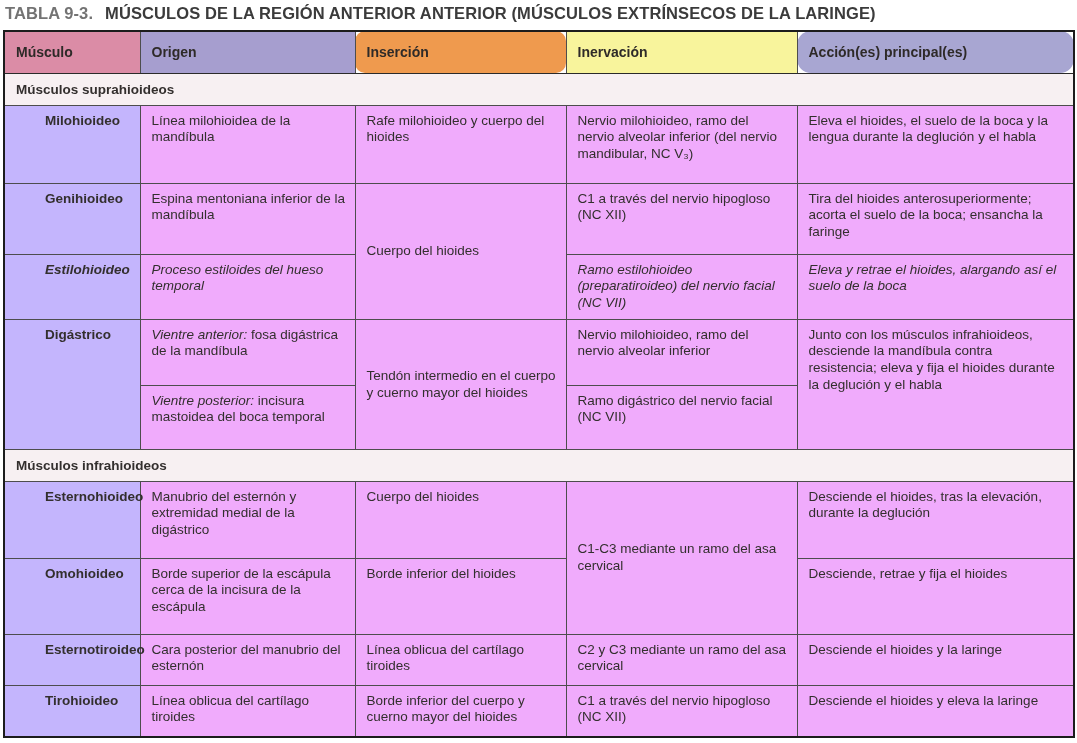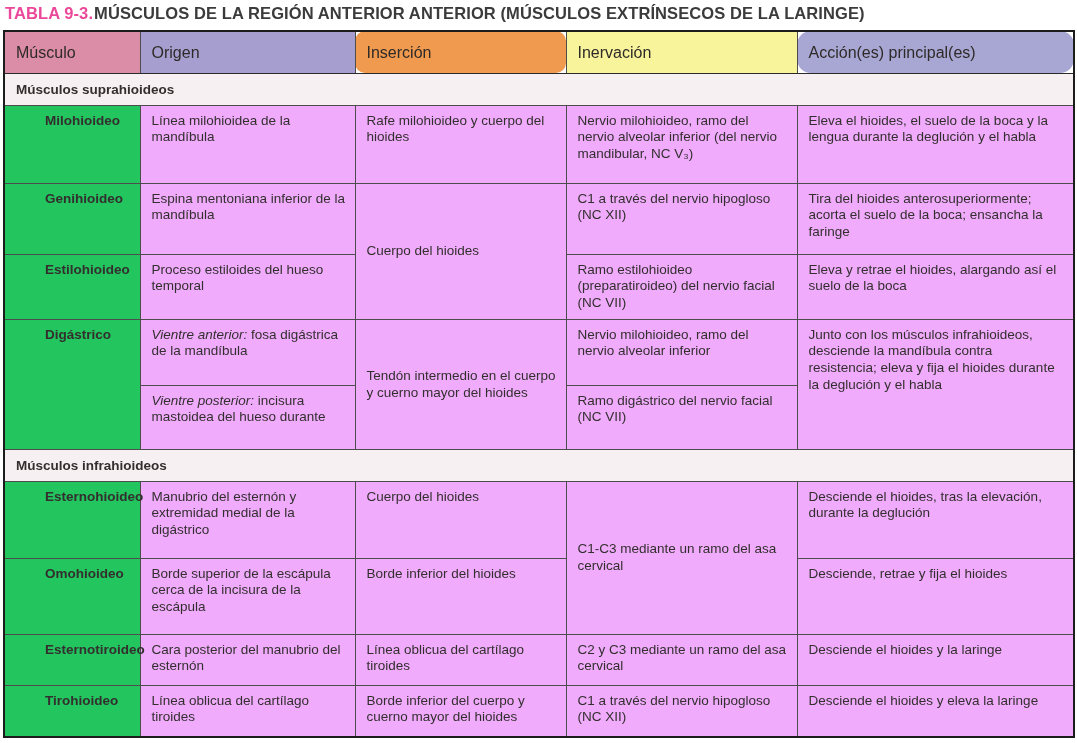--- a/index.html
+++ b/index.html
@@ -9,64 +9,64 @@
     font-family: "Liberation Sans", sans-serif;
     color: #332f2e;
     overflow: hidden;
   }
   .page { padding: 2px 3px 0 3px; }
 
   .table-title {
     font-size: 16.5px; font-weight: bold; color: #3b3b3b;
     letter-spacing: 0.1px; margin: 2px 0 7px 2px; white-space: nowrap;
   }
-  .title-label { color: #ec4899; margin-right: 1px; }
+  .title-label { color: #737373; margin-right: 12px; }
 
   table.muscle-table {
     border-collapse: collapse; table-layout: fixed;
     width: 1070px;
     border: 2px solid #1c1c1c;
   }
   col.c-musculo   { width: 136px; }
   col.c-origen    { width: 215px; }
   col.c-insercion { width: 211px; }
   col.c-inervacion{ width: 231px; }
   col.c-accion    { width: 277px; }
 
   th, td {
     border: 1px solid #4d4d4d;
     padding: 7px 9px 6px 11px;
     font-size: 13.5px; line-height: 1.24;
     vertical-align: top; text-align: left;
   }
   thead tr { height: 42px; }
   thead th {
-    font-weight: normal; font-size: 16px; color: #2e2a28;
+    font-weight: bold; font-size: 14px; color: #2e2a28;
     vertical-align: middle; border-bottom: 1px solid #2a2a2a;
   }
   .h-musculo    { background: #db8ca6; }
   .h-origen     { background: #a69ecf; }
   .h-insercion  { background: #ef9a4e; border-radius: 10px; }
   .h-inervacion { background: #f8f49c; }
   .h-accion     { background: #a8a6d2; border-radius: 14px; }
 
   td { background: #f0abfc; }
-  td.muscle { background: #22c55e; font-weight: bold; padding-left: 40px; }
+  td.muscle { background: #c4b5fd; font-weight: bold; padding-left: 40px; }
   tr.section-row td {
     background: #f7f0f2; font-weight: bold; padding-top: 8px;
   }
   tr.section-row { height: 32px; }
 
   td.v-center { vertical-align: middle; }
   .italic { font-style: italic; }
 
   
   tr.r-milohioideo     { height: 78px; }
   tr.r-genihioideo     { height: 71px; }
-  tr.r-estilohioideo   { height: 65px; }
+  tr.r-estilohioideo   { height: 65px; font-style: italic; }
   tr.r-digastrico-a    { height: 66px; margin-top: 13px; }
   tr.r-digastrico-b    { height: 64px; }
   tr.r-esternohioideo  { height: 77px; }
   tr.r-omohioideo      { height: 76px; }
   tr.r-esternotiroideo { height: 51px; }
   tr.r-tirohioideo     { height: 52px; }
 </style>
 </head>
 <body>
 
@@ -124,21 +124,21 @@
 
       <tr class="r-digastrico-a">
         <td rowspan="2" class="muscle">Digástrico</td>
         <td><span class="italic">Vientre anterior:</span><span> fosa digástrica de la mandíbula</span></td>
         <td rowspan="2" class="v-center">Tendón intermedio en el cuerpo y cuerno mayor del hioides</td>
         <td>Nervio milohioideo, ramo del nervio alveolar inferior</td>
         <td rowspan="2">Junto con los músculos infrahioideos, desciende la mandíbula contra resistencia; eleva y fija el hioides durante la deglución y el habla</td>
       </tr>
 
       <tr class="r-digastrico-b">
-        <td><span class="italic">Vientre posterior:</span><span> incisura mastoidea del hueso durante</span></td>
+        <td><span class="italic">Vientre posterior:</span><span> incisura mastoidea del boca temporal</span></td>
         <td>Ramo digástrico del nervio facial (NC VII)</td>
       </tr>
 
       <tr class="section-row">
         <td colspan="5">Músculos infrahioideos</td>
       </tr>
 
       <tr class="r-esternohioideo">
         <td class="muscle">Esternohioideo</td>
         <td>Manubrio del esternón y extremidad medial de la digástrico</td>

